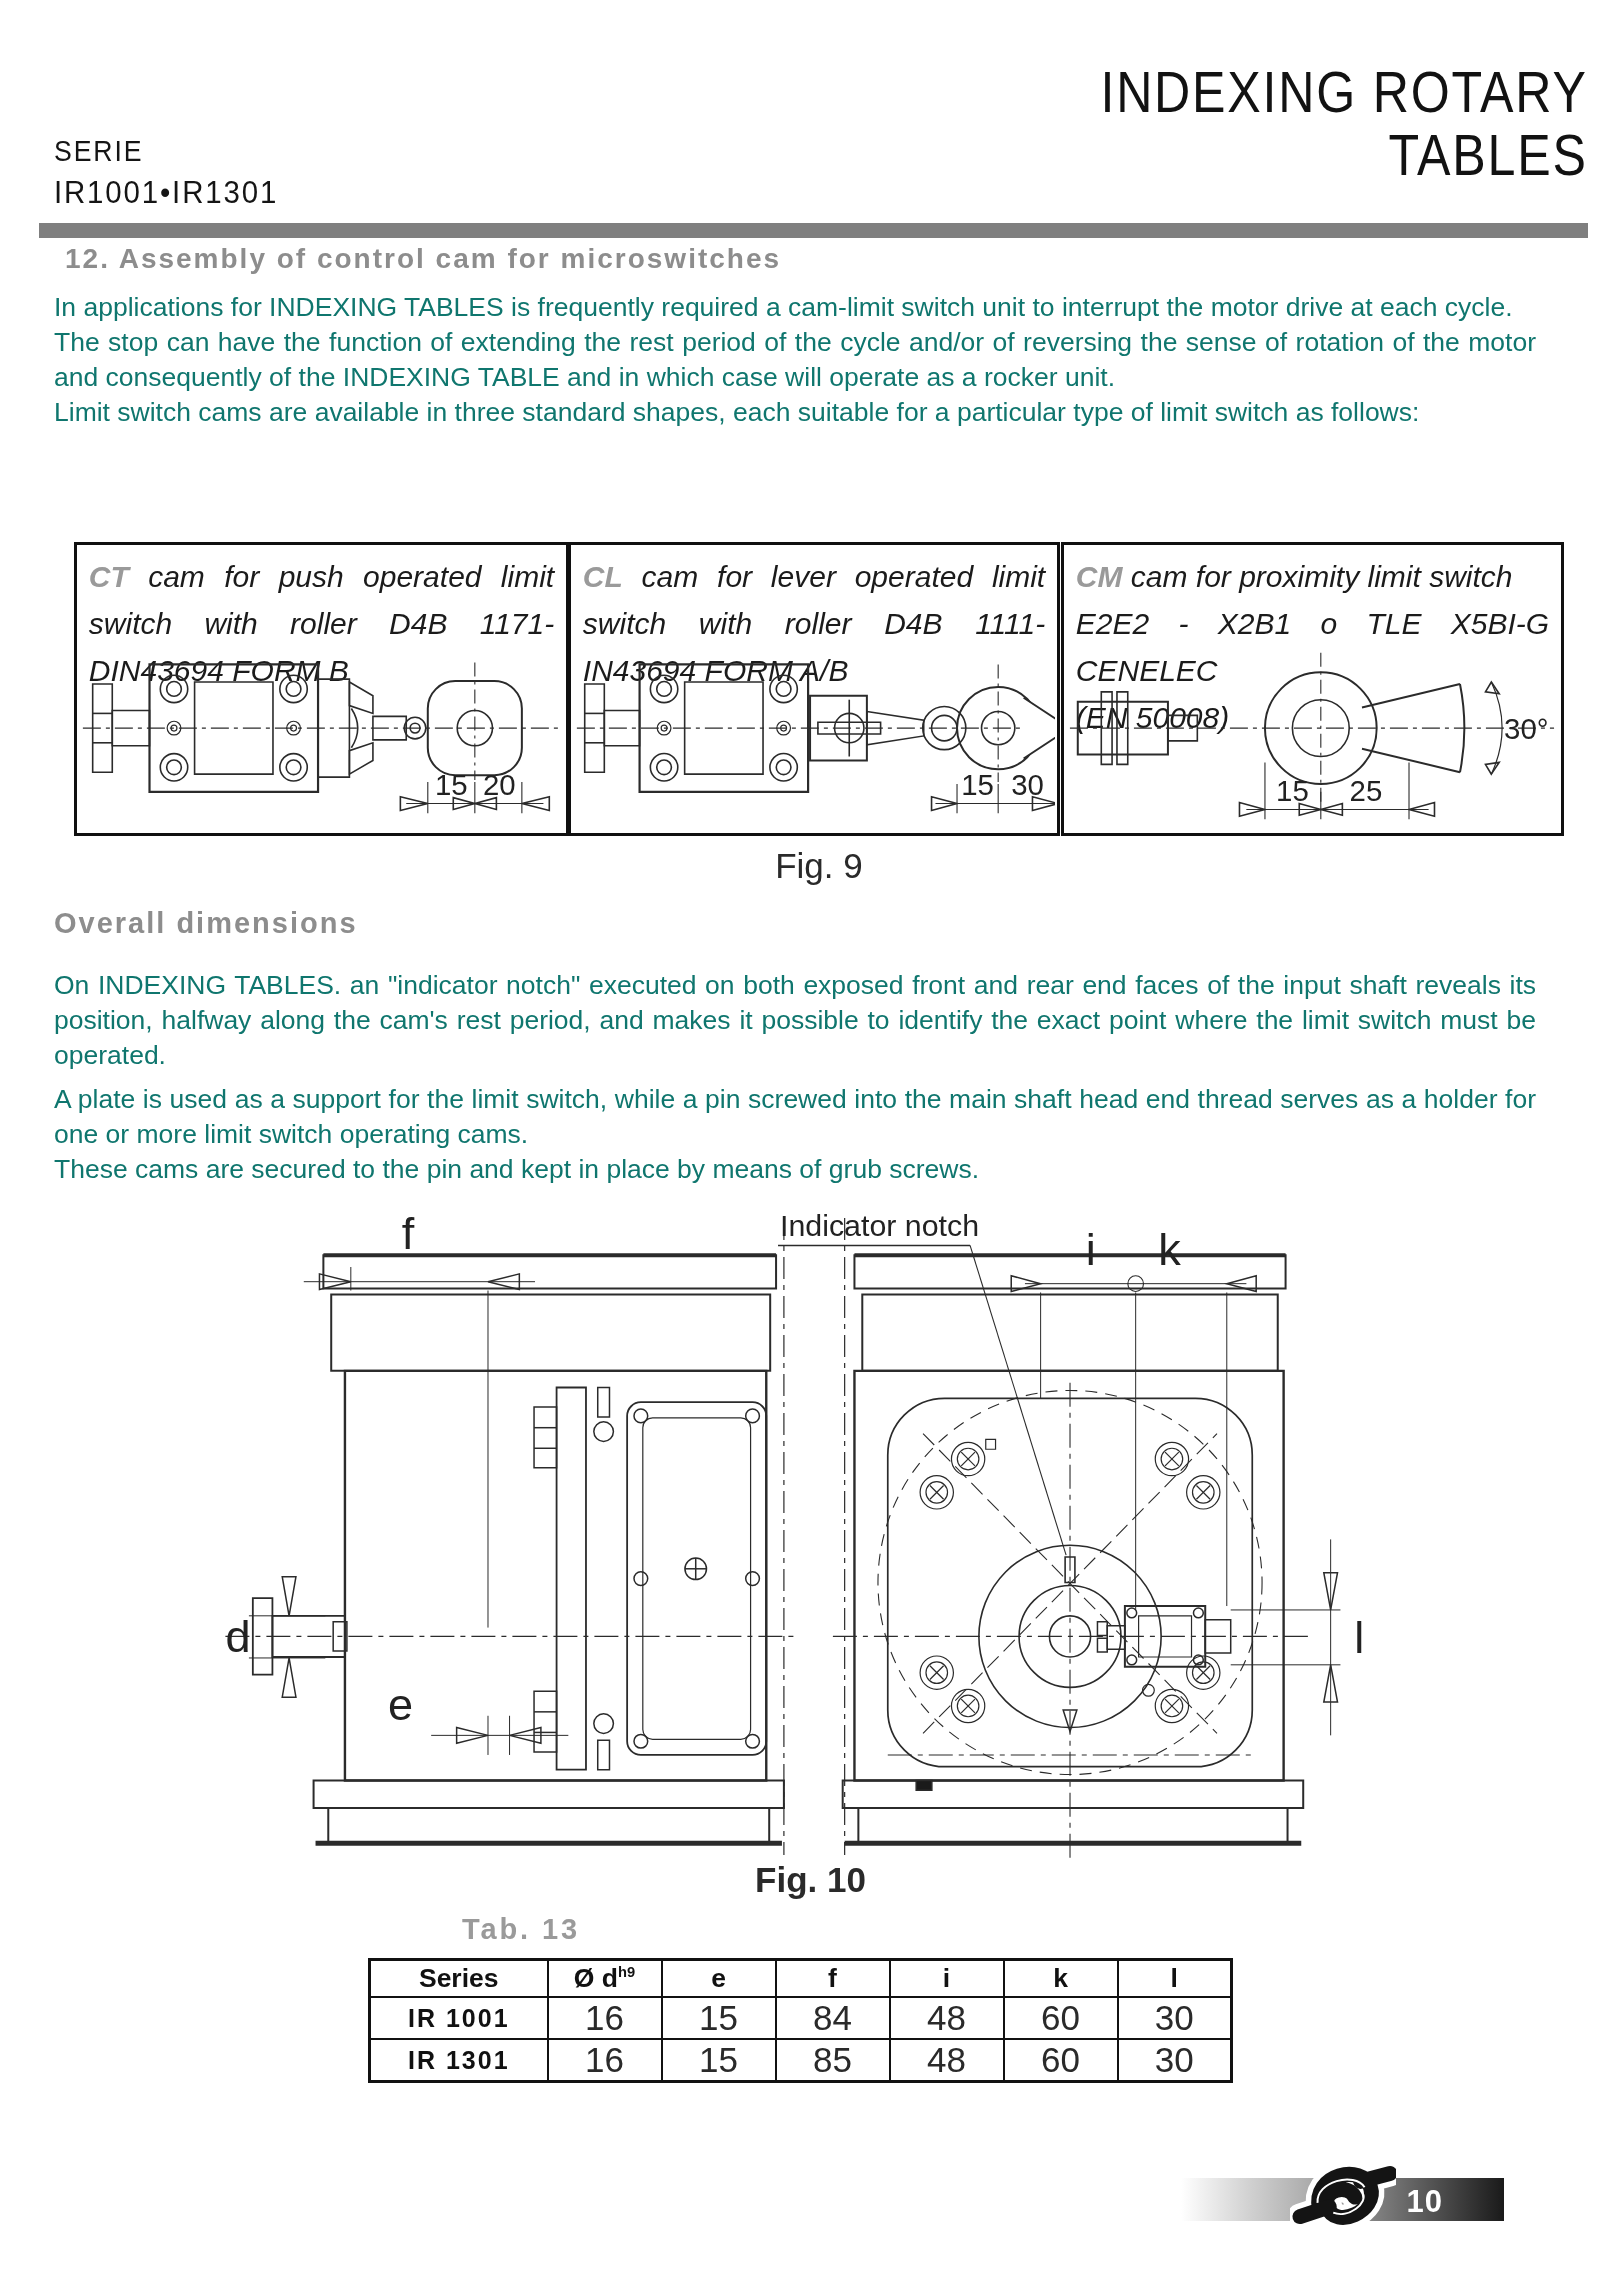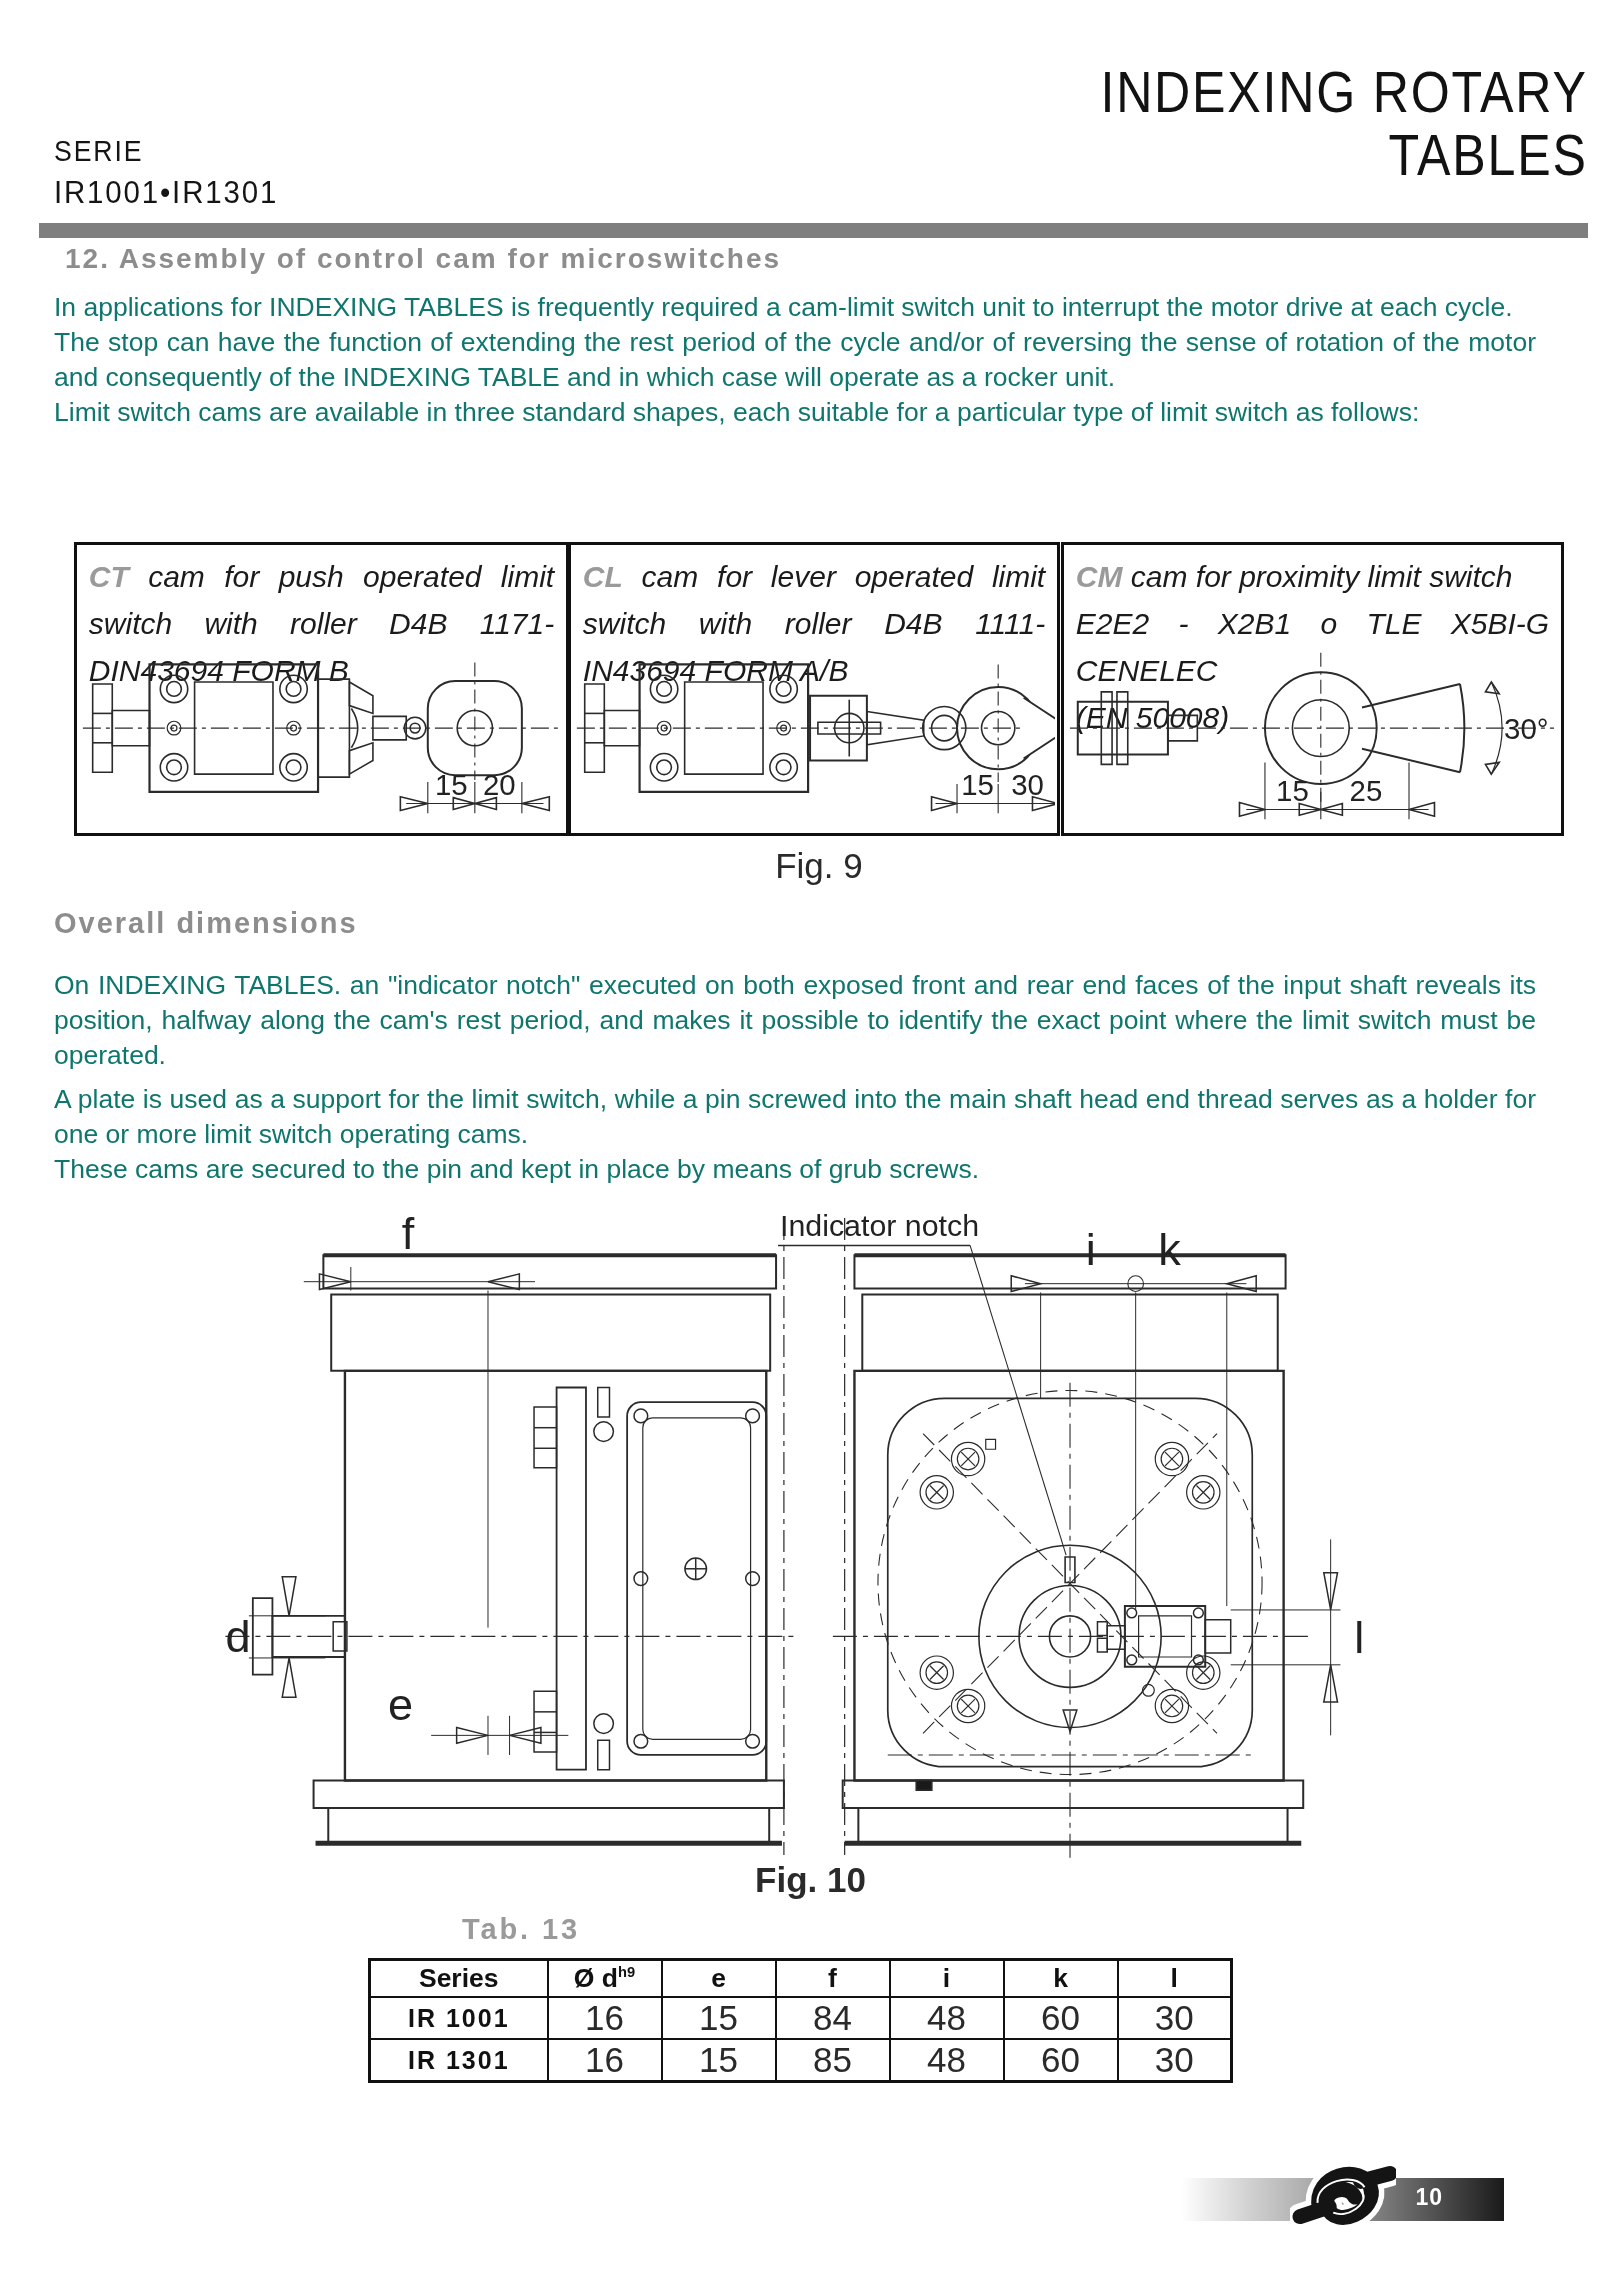--- a/index.html
+++ b/index.html
@@ -38,21 +38,21 @@
             border:3.9px solid #111;table-layout:fixed;}
   table.dim th,table.dim td{border:2.9px solid #111;text-align:center;padding:0;height:35px;}
   table.dim th{font-size:26.5px;font-weight:bold;color:#111;}
   table.dim td{font-size:35px;color:#2a2a2a;}
   table.dim td.series{font-weight:bold;font-size:25px;letter-spacing:2px;color:#111;}
   table.dim th sup{font-size:14.7px;}
   col.c-series{width:178px;}
   
   .footer-bar{left:1181px;top:2178px;width:323px;height:43px;
      background:linear-gradient(90deg, rgba(255,255,255,0) 0%, #cfcfcf 22%, #8e8e8e 55%, #1a1a1a 100%);}
-  .page-num{position:absolute;right:61px;top:5.9px;font-size:23px;font-weight:bold;color:#ffffff;letter-spacing:1px;}
+  .page-num{position:absolute;right:61px;top:5.9px;font-size:31px;font-weight:bold;color:#ffffff;letter-spacing:1px;}
   svg text{font-family:"Liberation Sans", sans-serif;fill:#222;}
   svg .dimnum{font-size:30px;}
   svg .dimletter{font-size:46px;}
   svg .note{font-size:31px;}
   svg line,svg path,svg rect,svg circle,svg polygon,svg polyline,svg ellipse{vector-effect:non-scaling-stroke;}
 </style>
 </head>
 <body>
 
 <div class="page">

